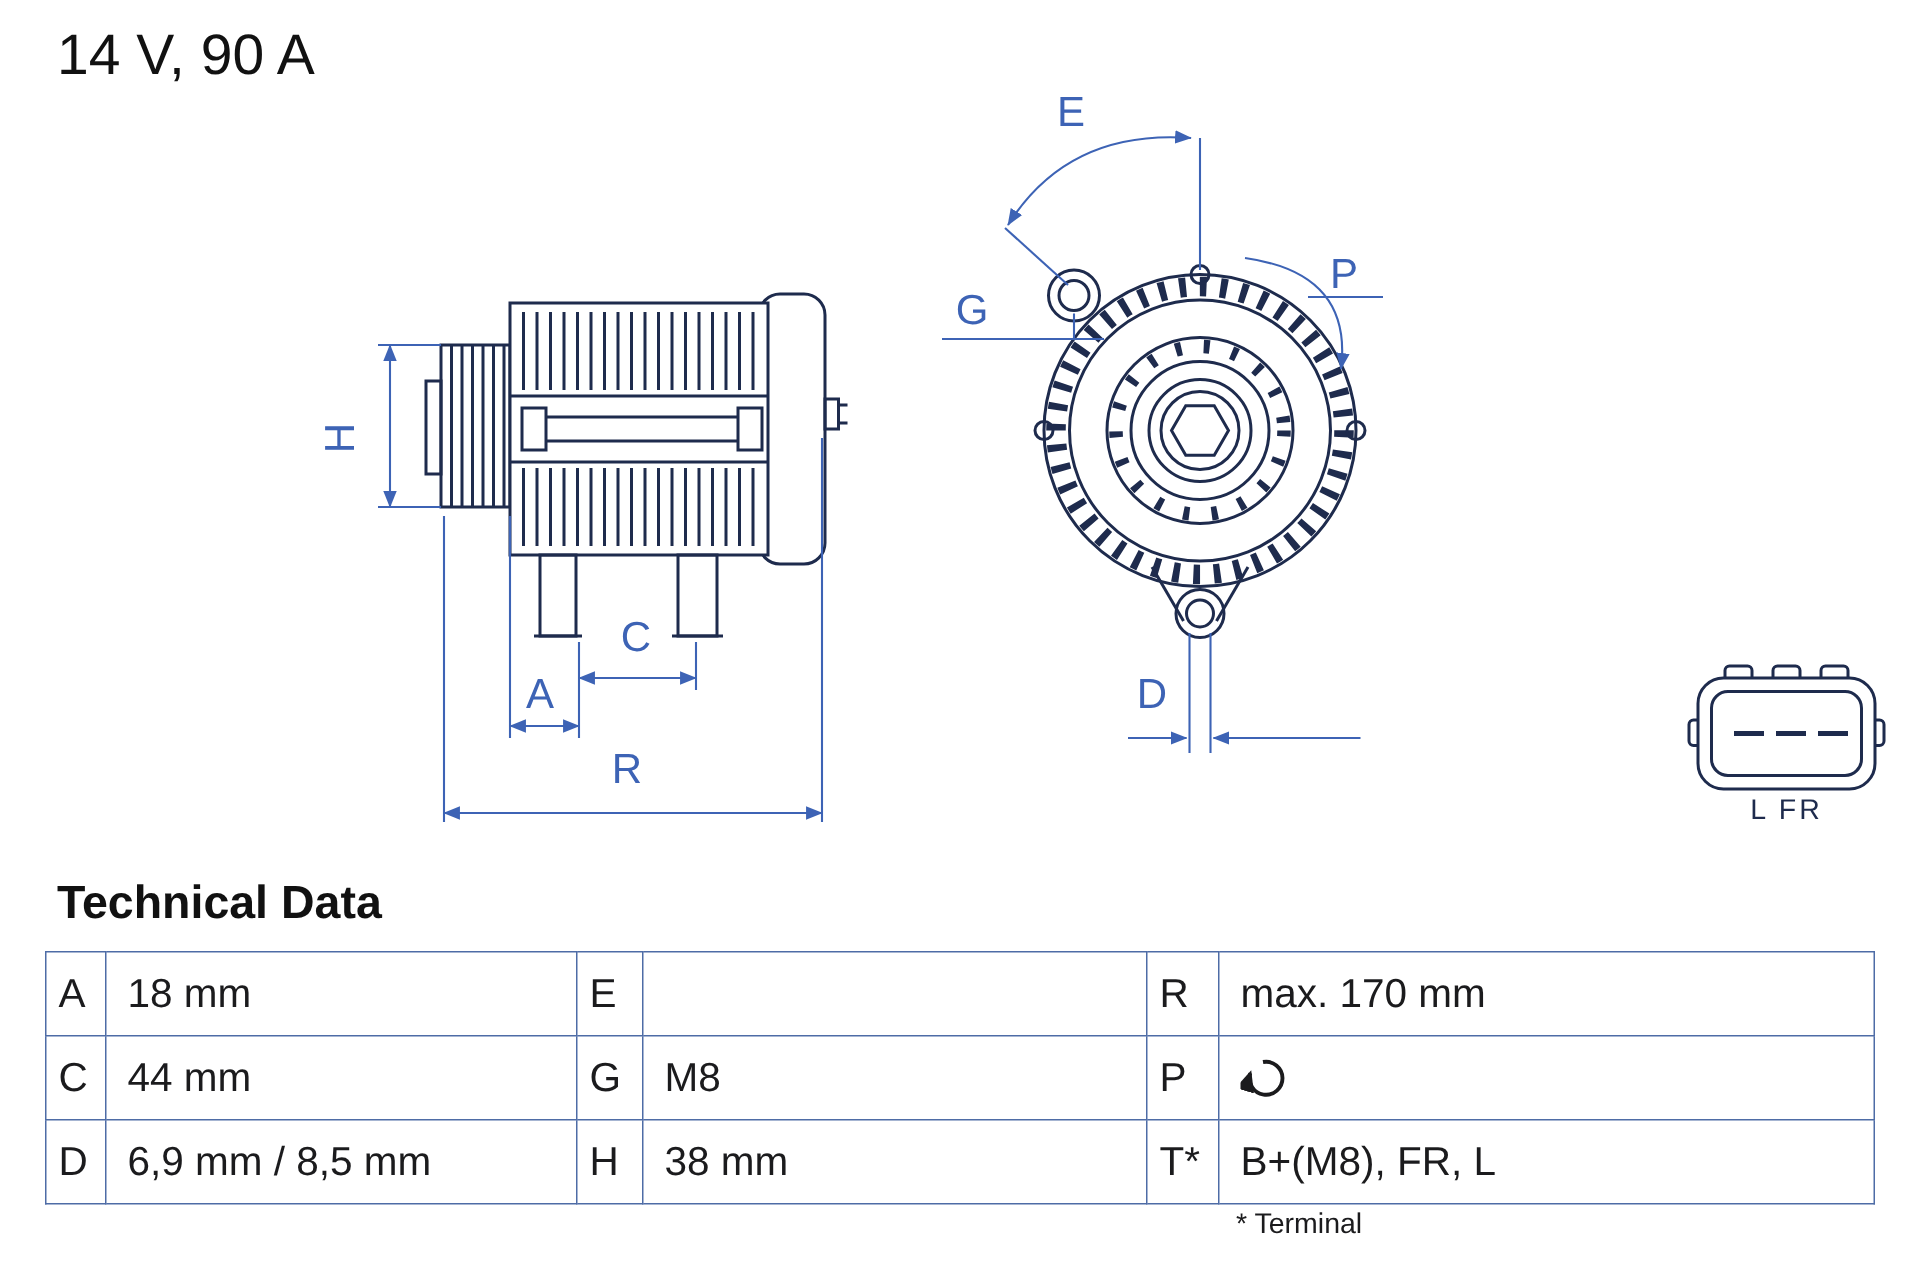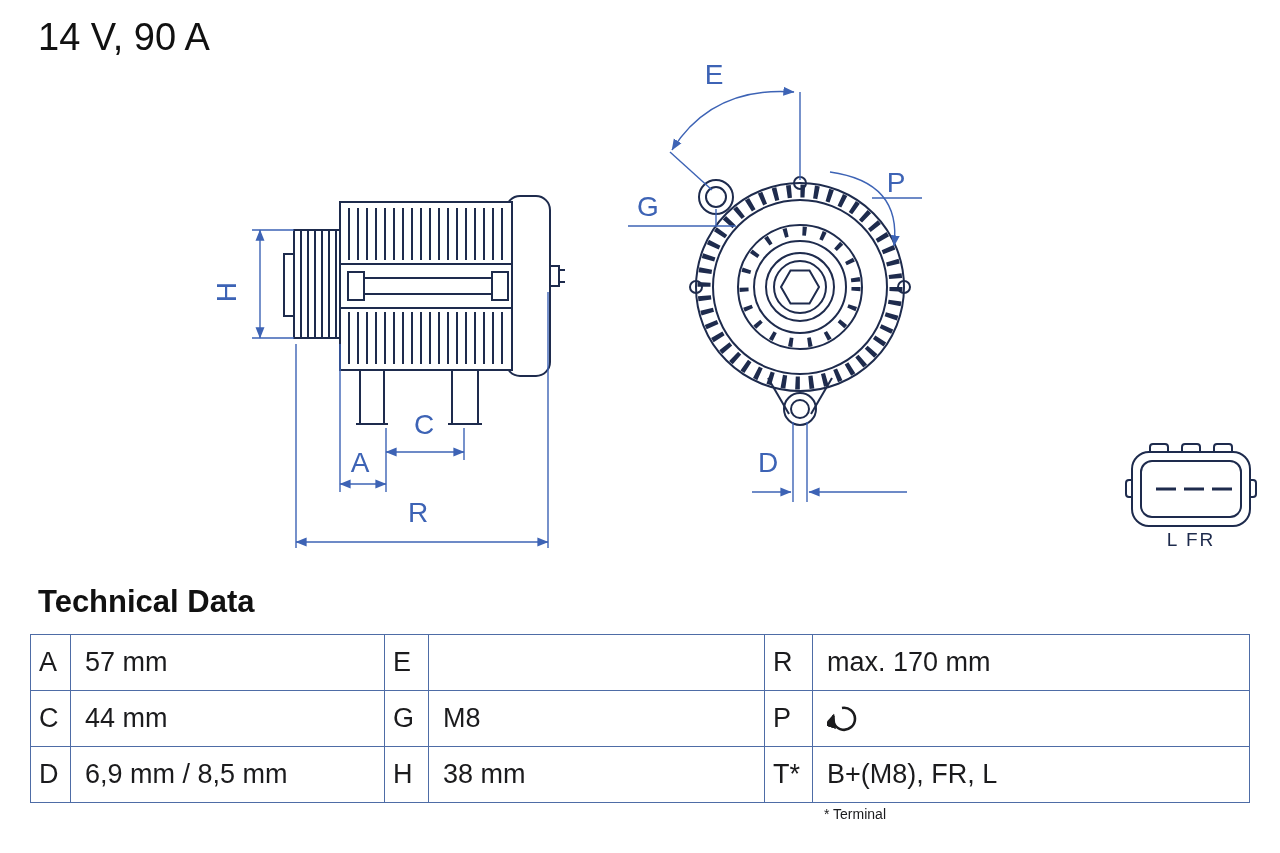--- a/index.html
+++ b/index.html
@@ -26,21 +26,21 @@
     position:absolute;left:30px;top:634px;width:1220px;
     border-collapse:collapse;table-layout:fixed;
   }
   .tech-table td{
     border:1.5px solid #4e6ca6;height:55px;font-size:27px;color:#1b1b1d;
     vertical-align:middle;padding:0 4px 0 14px;white-space:nowrap;overflow:hidden;
   }
   .tech-table td.k{padding-left:8px;}
   .rot-icon{width:34px;height:32px;vertical-align:middle;display:inline-block;}
   .footnote{
-    position:absolute;left:824px;top:806px;font-size:14px;color:#1b1b1d;
+    position:absolute;left:824px;top:806px;font-size:19px;color:#1b1b1d;
   }
 </style>
 </head>
 <body>
 
 <div class="page">
 
   <div class="title">14 V, 90 A</div>
 
   <svg class="diagram" viewBox="0 0 1280 580">
@@ -164,21 +164,21 @@
       <col style="width:40px">
         <col style="width:314px">
       <col style="width:44px">
         <col style="width:336px">
       <col style="width:48px">
         <col>
     </colgroup>
     <tbody>
       <tr>
         <td class="k">A</td>
-        <td class="v">57 mm</td>
+        <td class="v">18 mm</td>
         <td class="k">E</td>
         <td class="v"></td>
         <td class="k">R</td>
         <td class="v">max. 170 mm</td>
       </tr>
       <tr>
         <td class="k">C</td>
         <td class="v">44 mm</td>
         <td class="k">G</td>
         <td class="v">M8</td>

